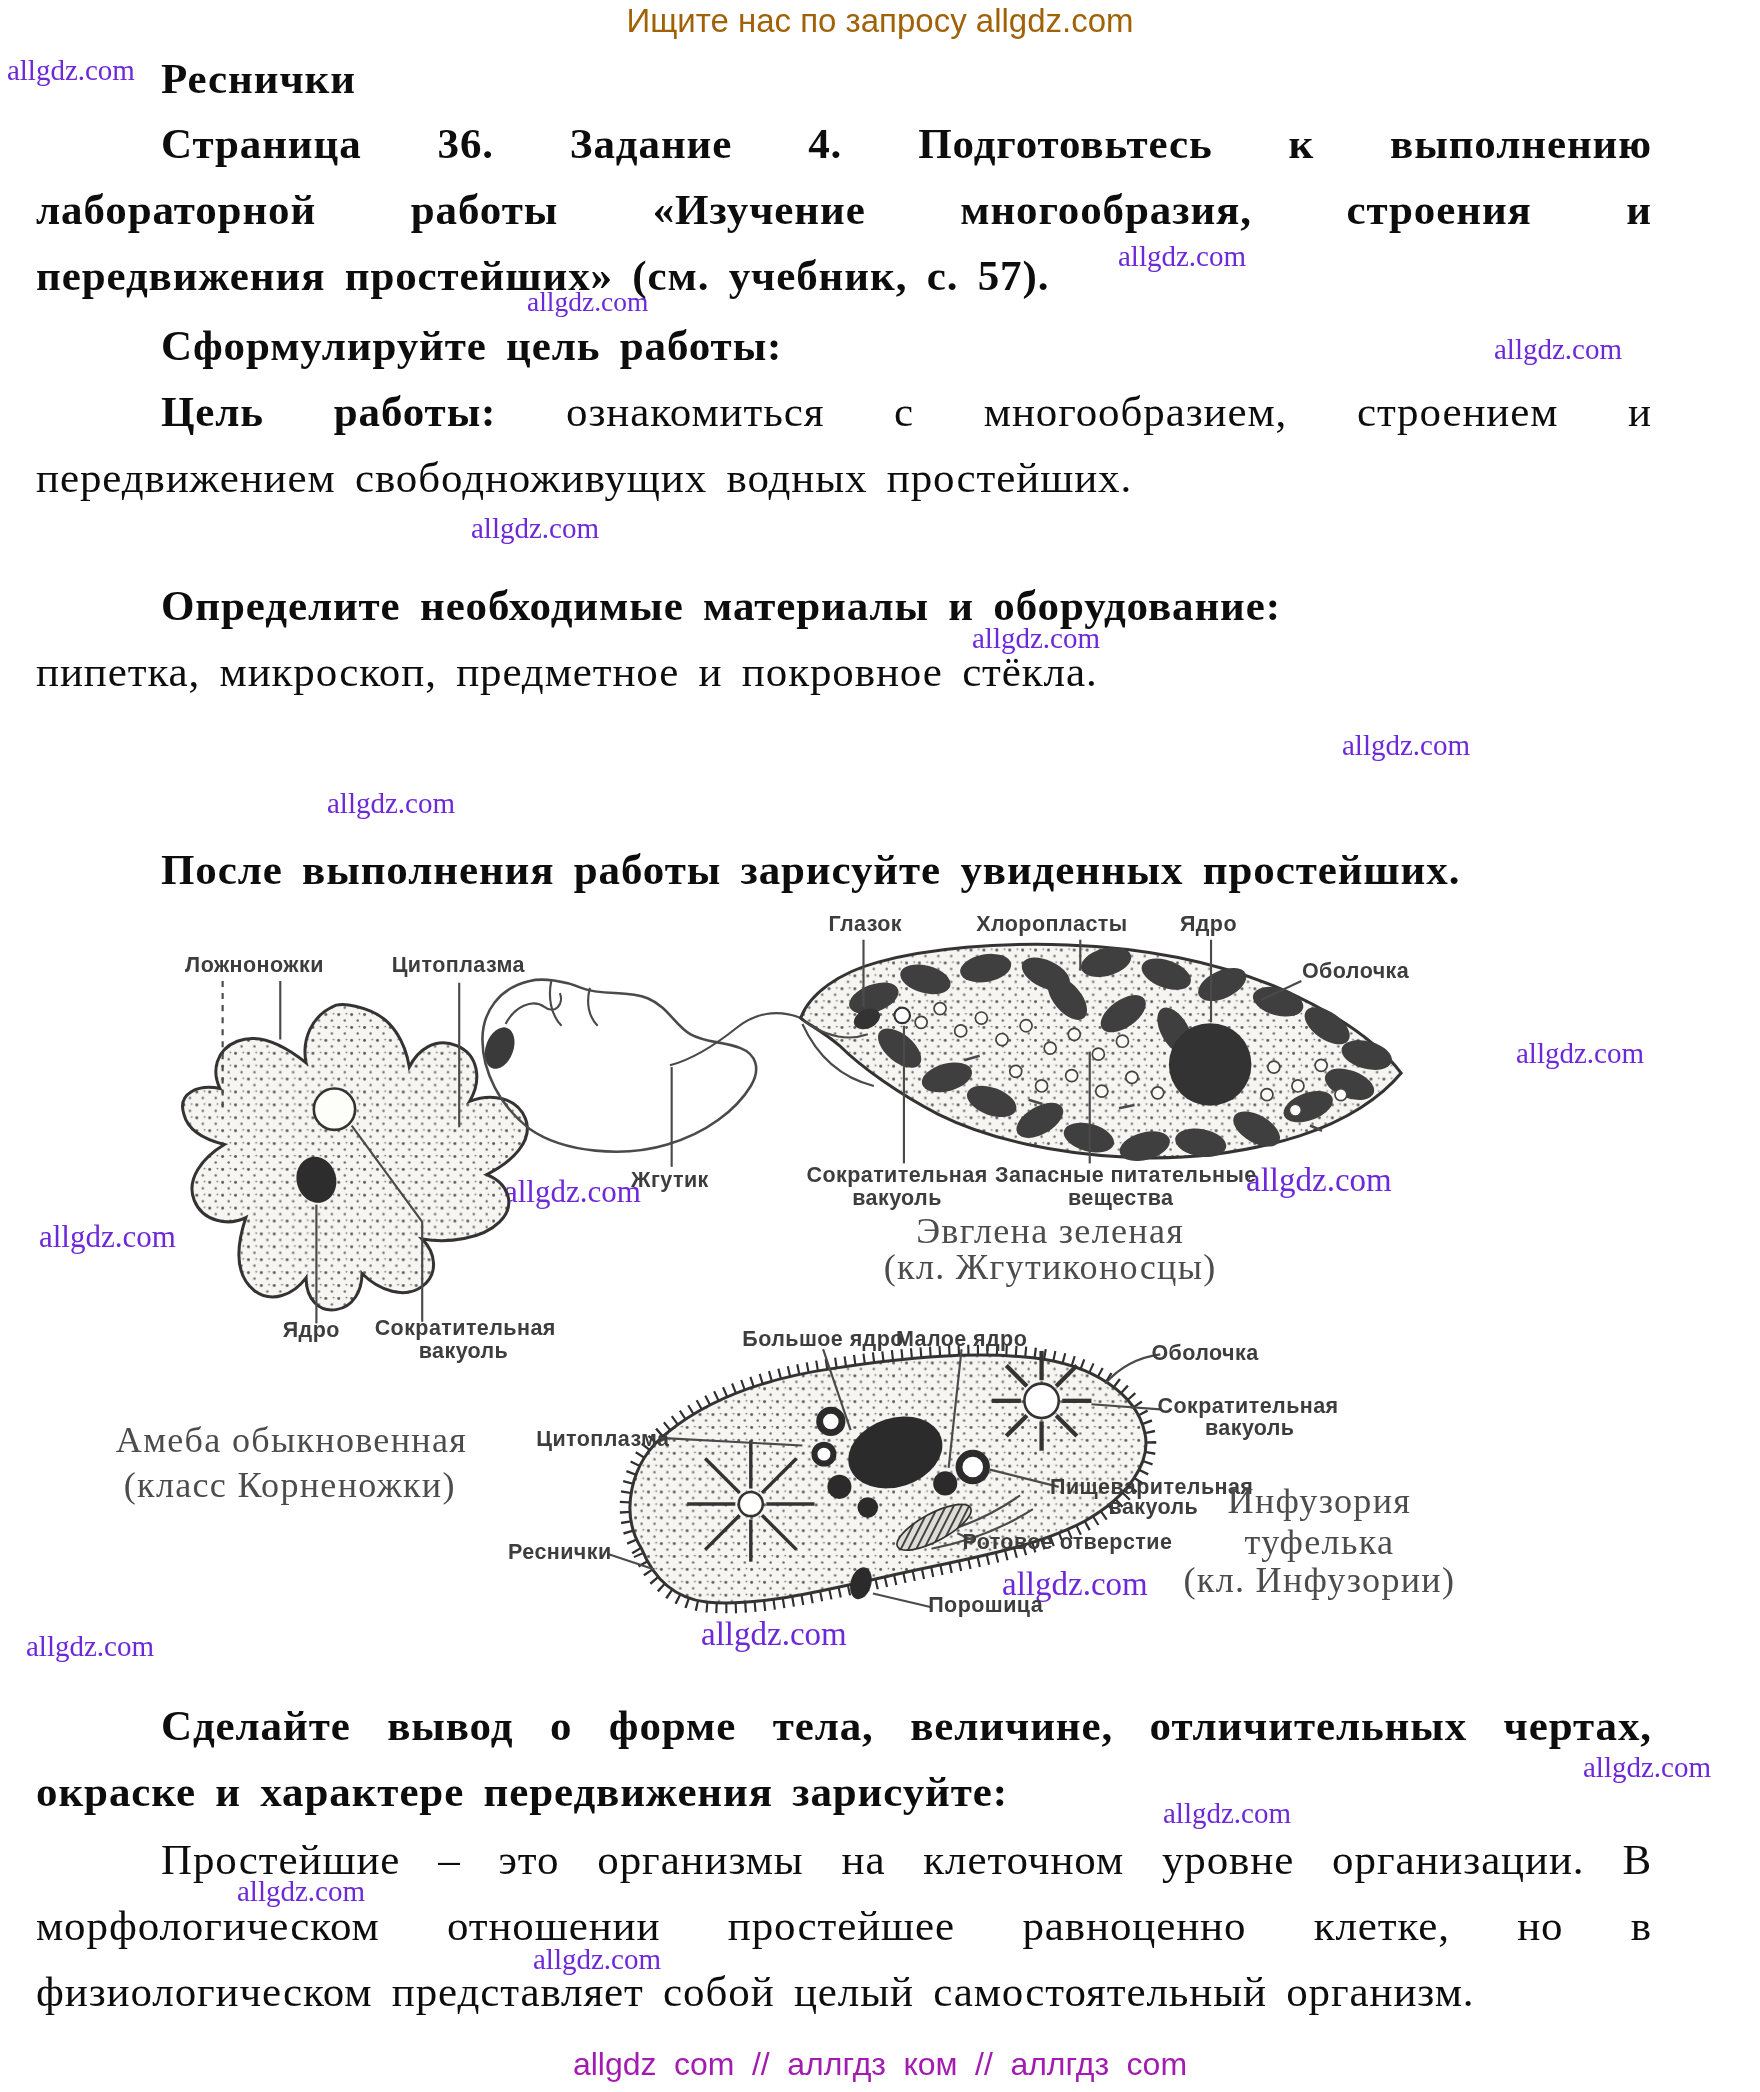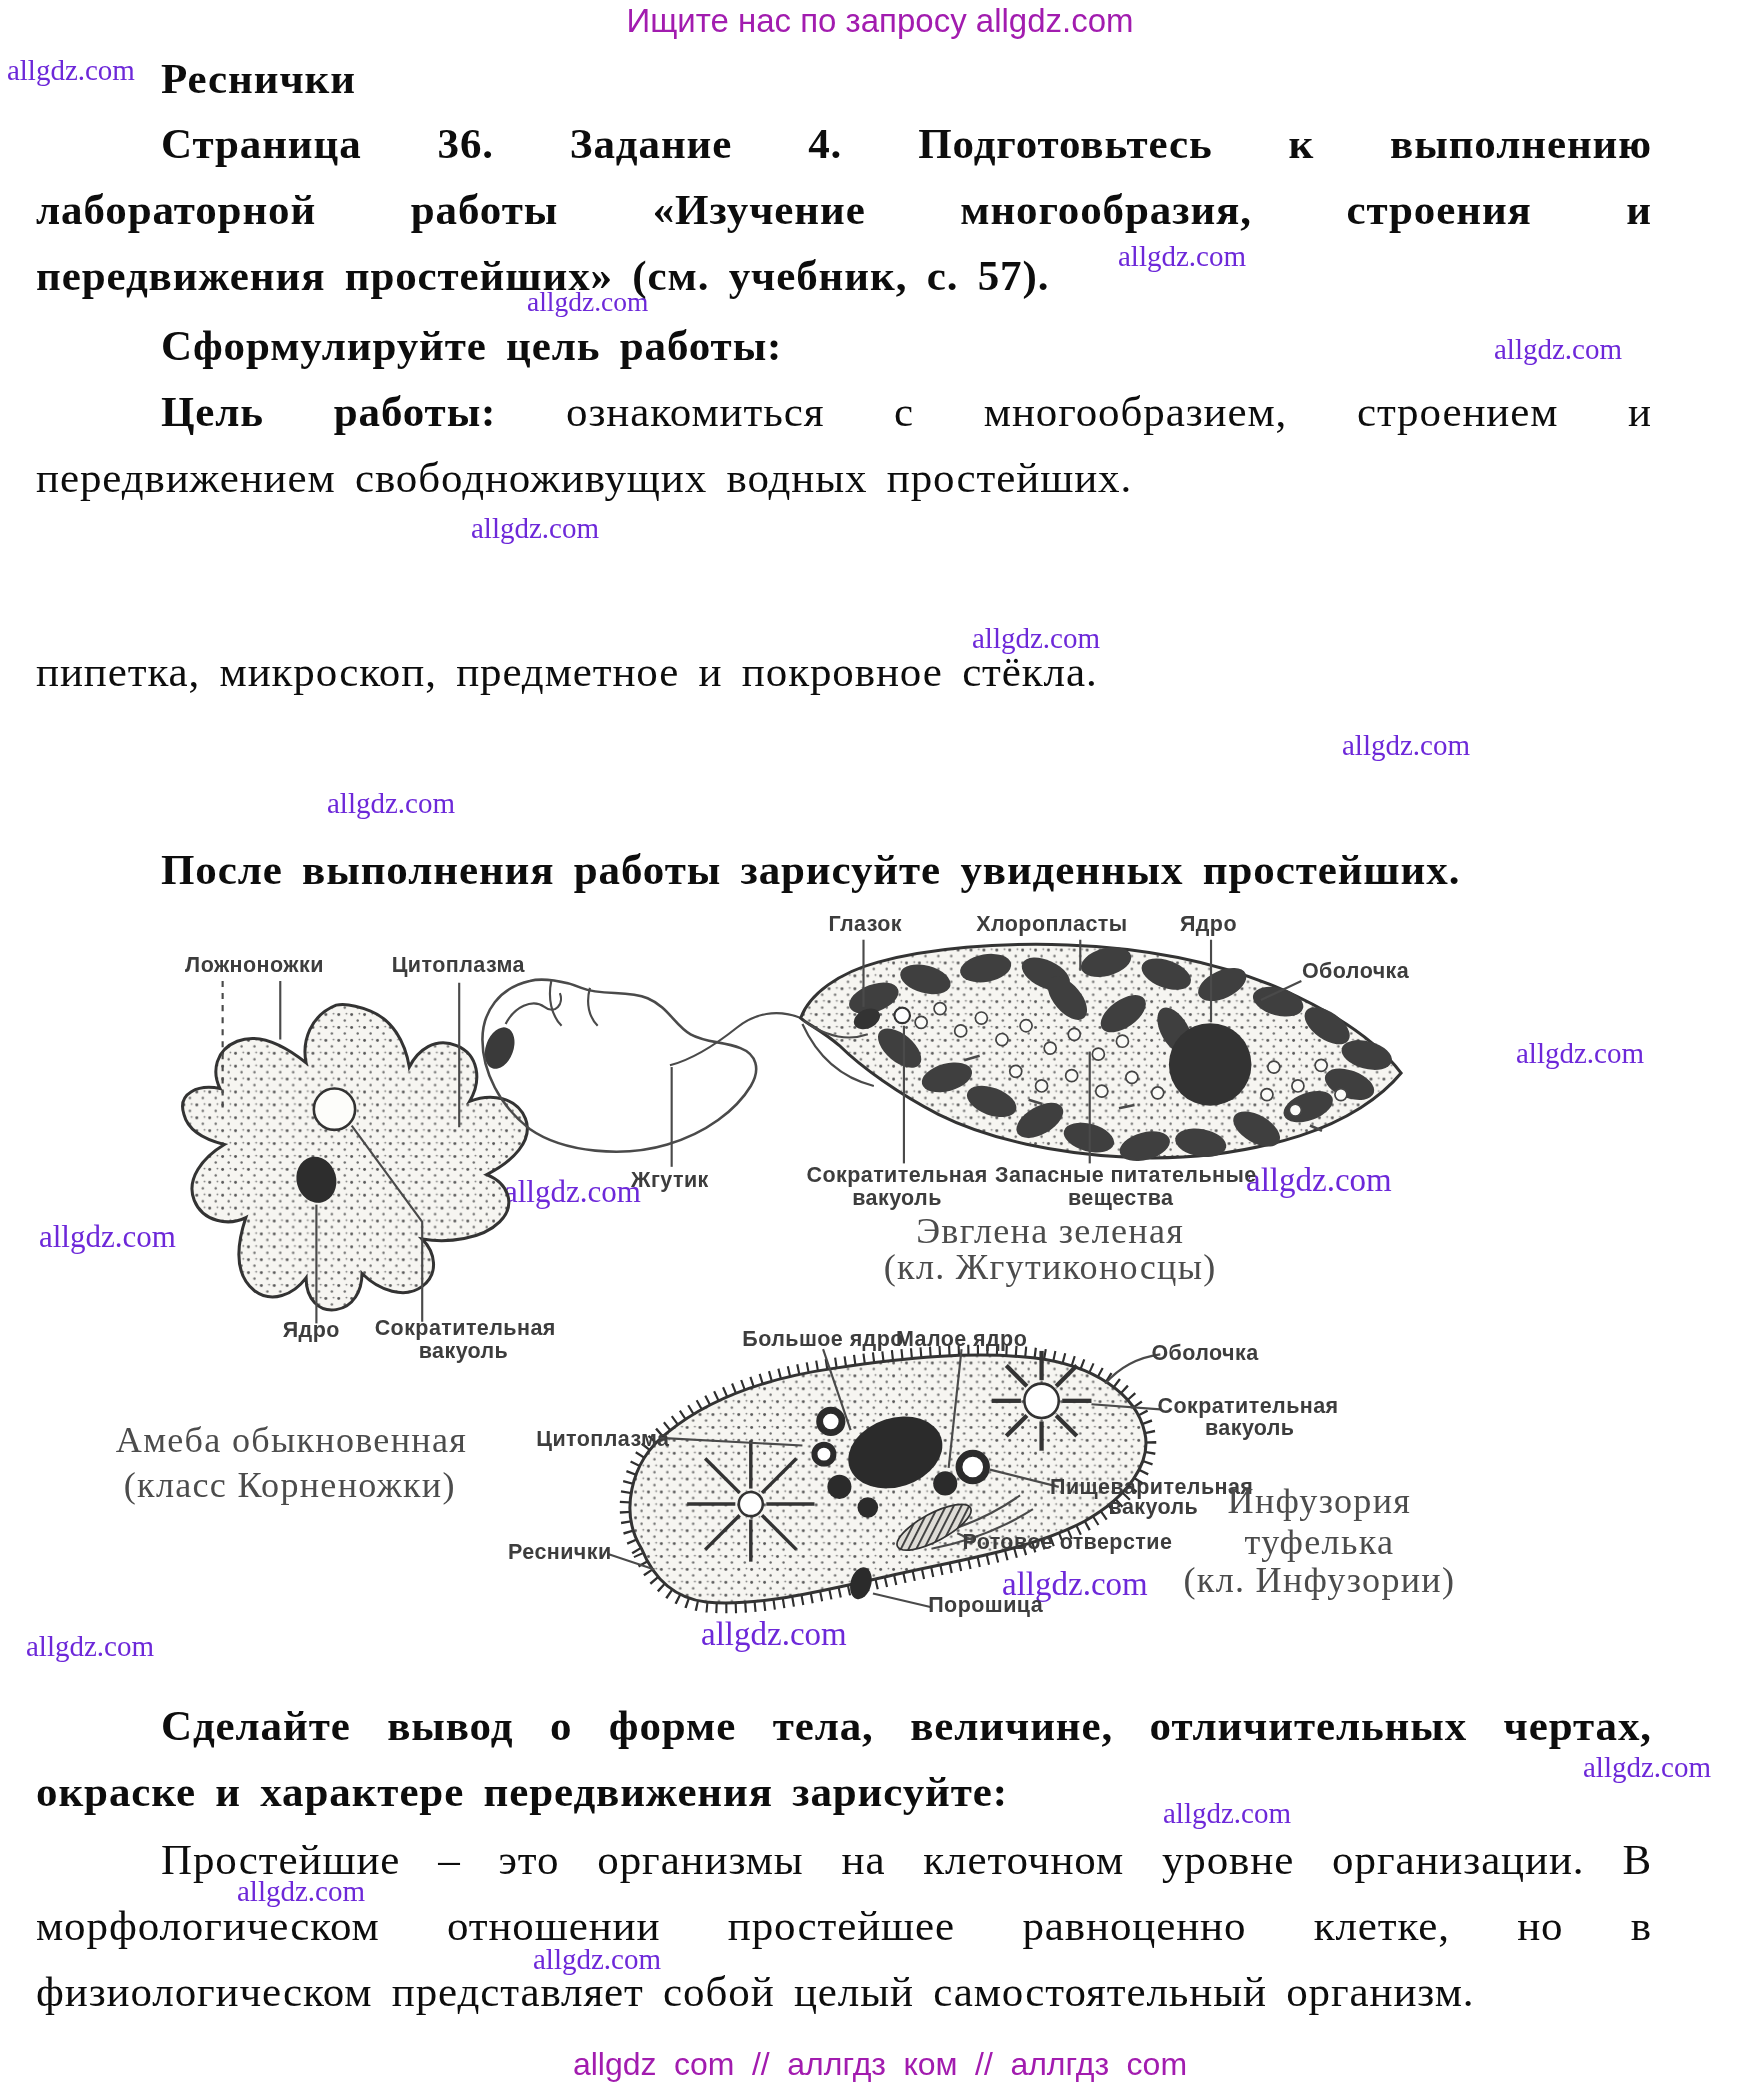--- a/index.html
+++ b/index.html
@@ -23,21 +23,21 @@
        fill:#3d3d3d;letter-spacing:.5px;}
   .cap{font-family:"Liberation Serif",serif;font-size:42px;fill:#4c4c4c;letter-spacing:1.5px;}
   .ldr{stroke:#4a4a4a;stroke-width:2.5;fill:none;}
   .body-outline{stroke:#333;stroke-width:3.5;}
 </style>
 </head>
 <body>
 
 <div class="page">
 
-  <div class="promo" style="color:#a21caf;">Ищите нас по запросу allgdz.com</div>
+  <div class="promo" style="color:#a16207;">Ищите нас по запросу allgdz.com</div>
 
   <span class="wm" style="left:6.9px;top:55px;font-size:29px;">allgdz.com</span>
   <span class="wm" style="left:1118px;top:241px;font-size:29px;">allgdz.com</span>
   <span class="wm" style="left:527px;top:287px;font-size:27.5px;">allgdz.com</span>
   <span class="wm" style="left:1494px;top:334px;font-size:29px;">allgdz.com</span>
   <span class="wm" style="left:471px;top:513px;font-size:29px;">allgdz.com</span>
   <span class="wm" style="left:972px;top:623px;font-size:29px;">allgdz.com</span>
   <span class="wm" style="left:1342px;top:730px;font-size:29px;">allgdz.com</span>
   <span class="wm" style="left:327px;top:788px;font-size:29px;">allgdz.com</span>
   <span class="wm" style="left:1516px;top:1038px;font-size:29px;">allgdz.com</span>
@@ -64,20 +64,23 @@
 
   <div class="blk b" style="top:313px;">
     <div class="ln ind">Сформулируйте цель работы:</div>
   </div>
 
   <div class="blk" style="top:379px;">
     <div class="ln str ind"><span class="b">Цель работы:</span> <span>ознакомиться с многообразием, строением и</span></div>
     <div class="ln">передвижением свободноживущих водных простейших.</div>
   </div>
 
+  <div class="blk b" style="top:573px;">
+    <div class="ln ind">Определите необходимые материалы и оборудование:</div>
+  </div>
 
   <div class="blk" style="top:639px;">
     <div class="ln">пипетка, микроскоп, предметное и покровное стёкла.</div>
   </div>
 
   <div class="blk b" style="top:837px;">
     <div class="ln ind">После выполнения работы зарисуйте увиденных простейших.</div>
   </div>
 
   <div class="fig">

